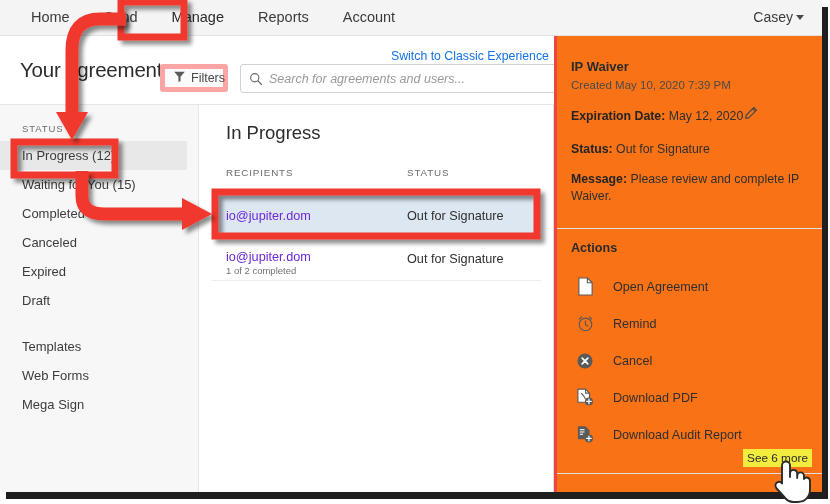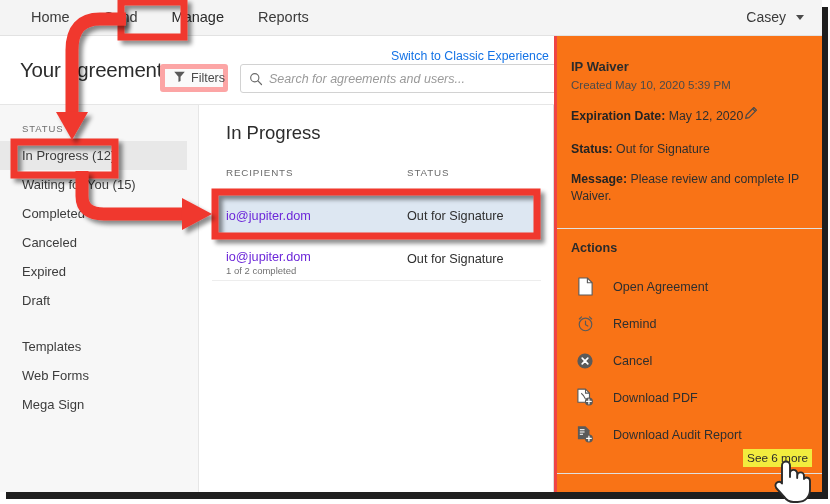--- a/index.html
+++ b/index.html
@@ -56,21 +56,21 @@
   }
   .nav-item.active { color: #2b2b2b; }
   .nav-user {
     position: absolute;
     right: 18px; top: 0;
     line-height: 35px;
     font-size: 14px;
     color: #3b3b3b;
     display: flex;
     align-items: center;
-    gap: 10px;
+    gap: 3px;
     cursor: pointer;
   }
   .caret-down {
     width: 0; height: 0;
     border-left: 4.5px solid transparent;
     border-right: 4.5px solid transparent;
     border-top: 5.5px solid #4a4a4a;
     display: inline-block;
   }
   
@@ -340,20 +340,21 @@
 <div id="screen">
 
   <div id="app">
 
     <div class="topnav">
       <div class="nav-items">
         <div class="nav-item">Home</div>
         <div class="nav-item">Send</div>
         <div class="nav-item active">Manage</div>
         <div class="nav-item">Reports</div>
+        <div class="nav-item">Account</div>
       </div>
       <div class="nav-user">
         <span>Casey</span>
         <span class="caret-down"></span>
       </div>
     </div>
 
     <div class="subheader"></div>
 
     <div class="page-title">Your agreements</div>
@@ -409,21 +410,21 @@
         <div class="row">
           <div class="recip">io@jupiter.dom</div>
           <div class="sub">1 of 2 completed</div>
           <div class="stat">Out for Signature</div>
         </div>
       </div>
     </div>
 
     <div class="rightpanel">
       <div class="doc-title">IP Waiver</div>
-      <div class="doc-created">Created May 10, 2020 5:39 PM</div>
+      <div class="doc-created">Created May 10, 2020 7:39 PM</div>
 
       <div class="kv exp">
         <b>Expiration Date:</b>
         <span>May 12, 2020</span>
       </div>
       <div class="pencil">
         <svg width="15" height="15" viewBox="0 0 16 16">
           <path d="M11.6 1.6l2.8 2.8-8 8-3.6.8.8-3.6z" fill="none" stroke="#4a4a4a" stroke-width="1.25" stroke-linejoin="round"></path>
           <line x1="10.3" y1="2.9" x2="13.1" y2="5.7" stroke="#4a4a4a" stroke-width="1.25"></line>
         </svg>

